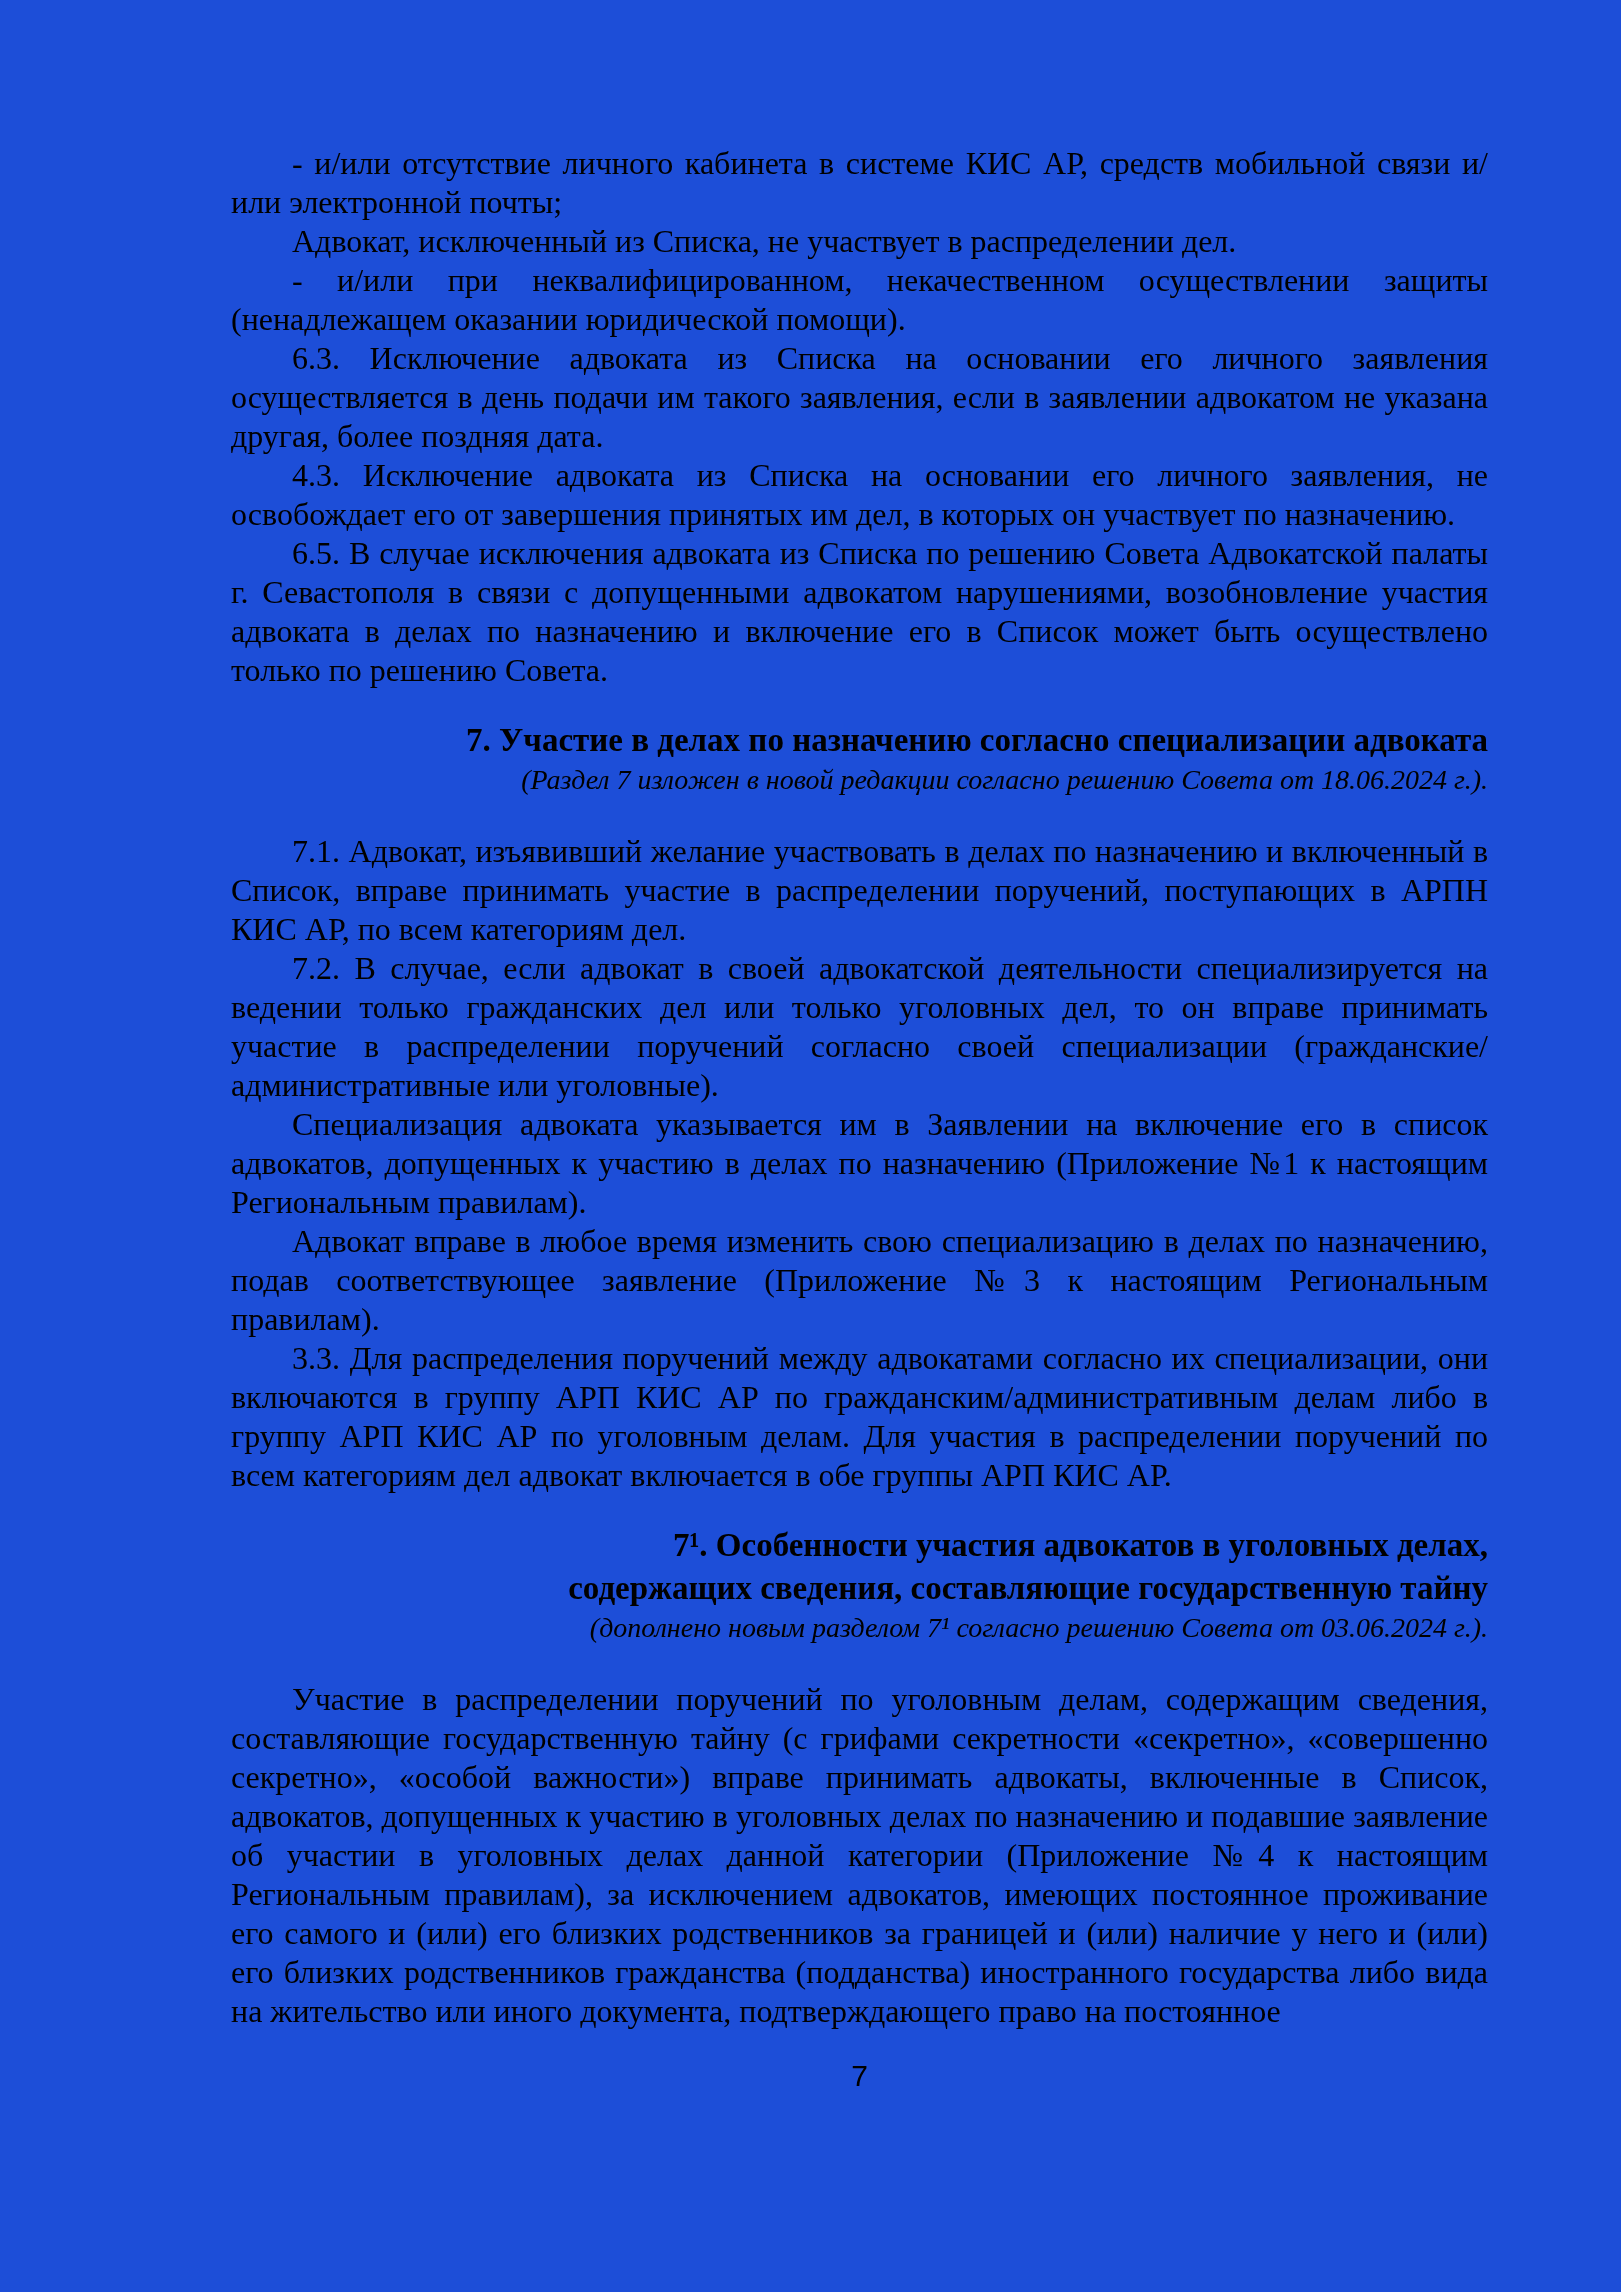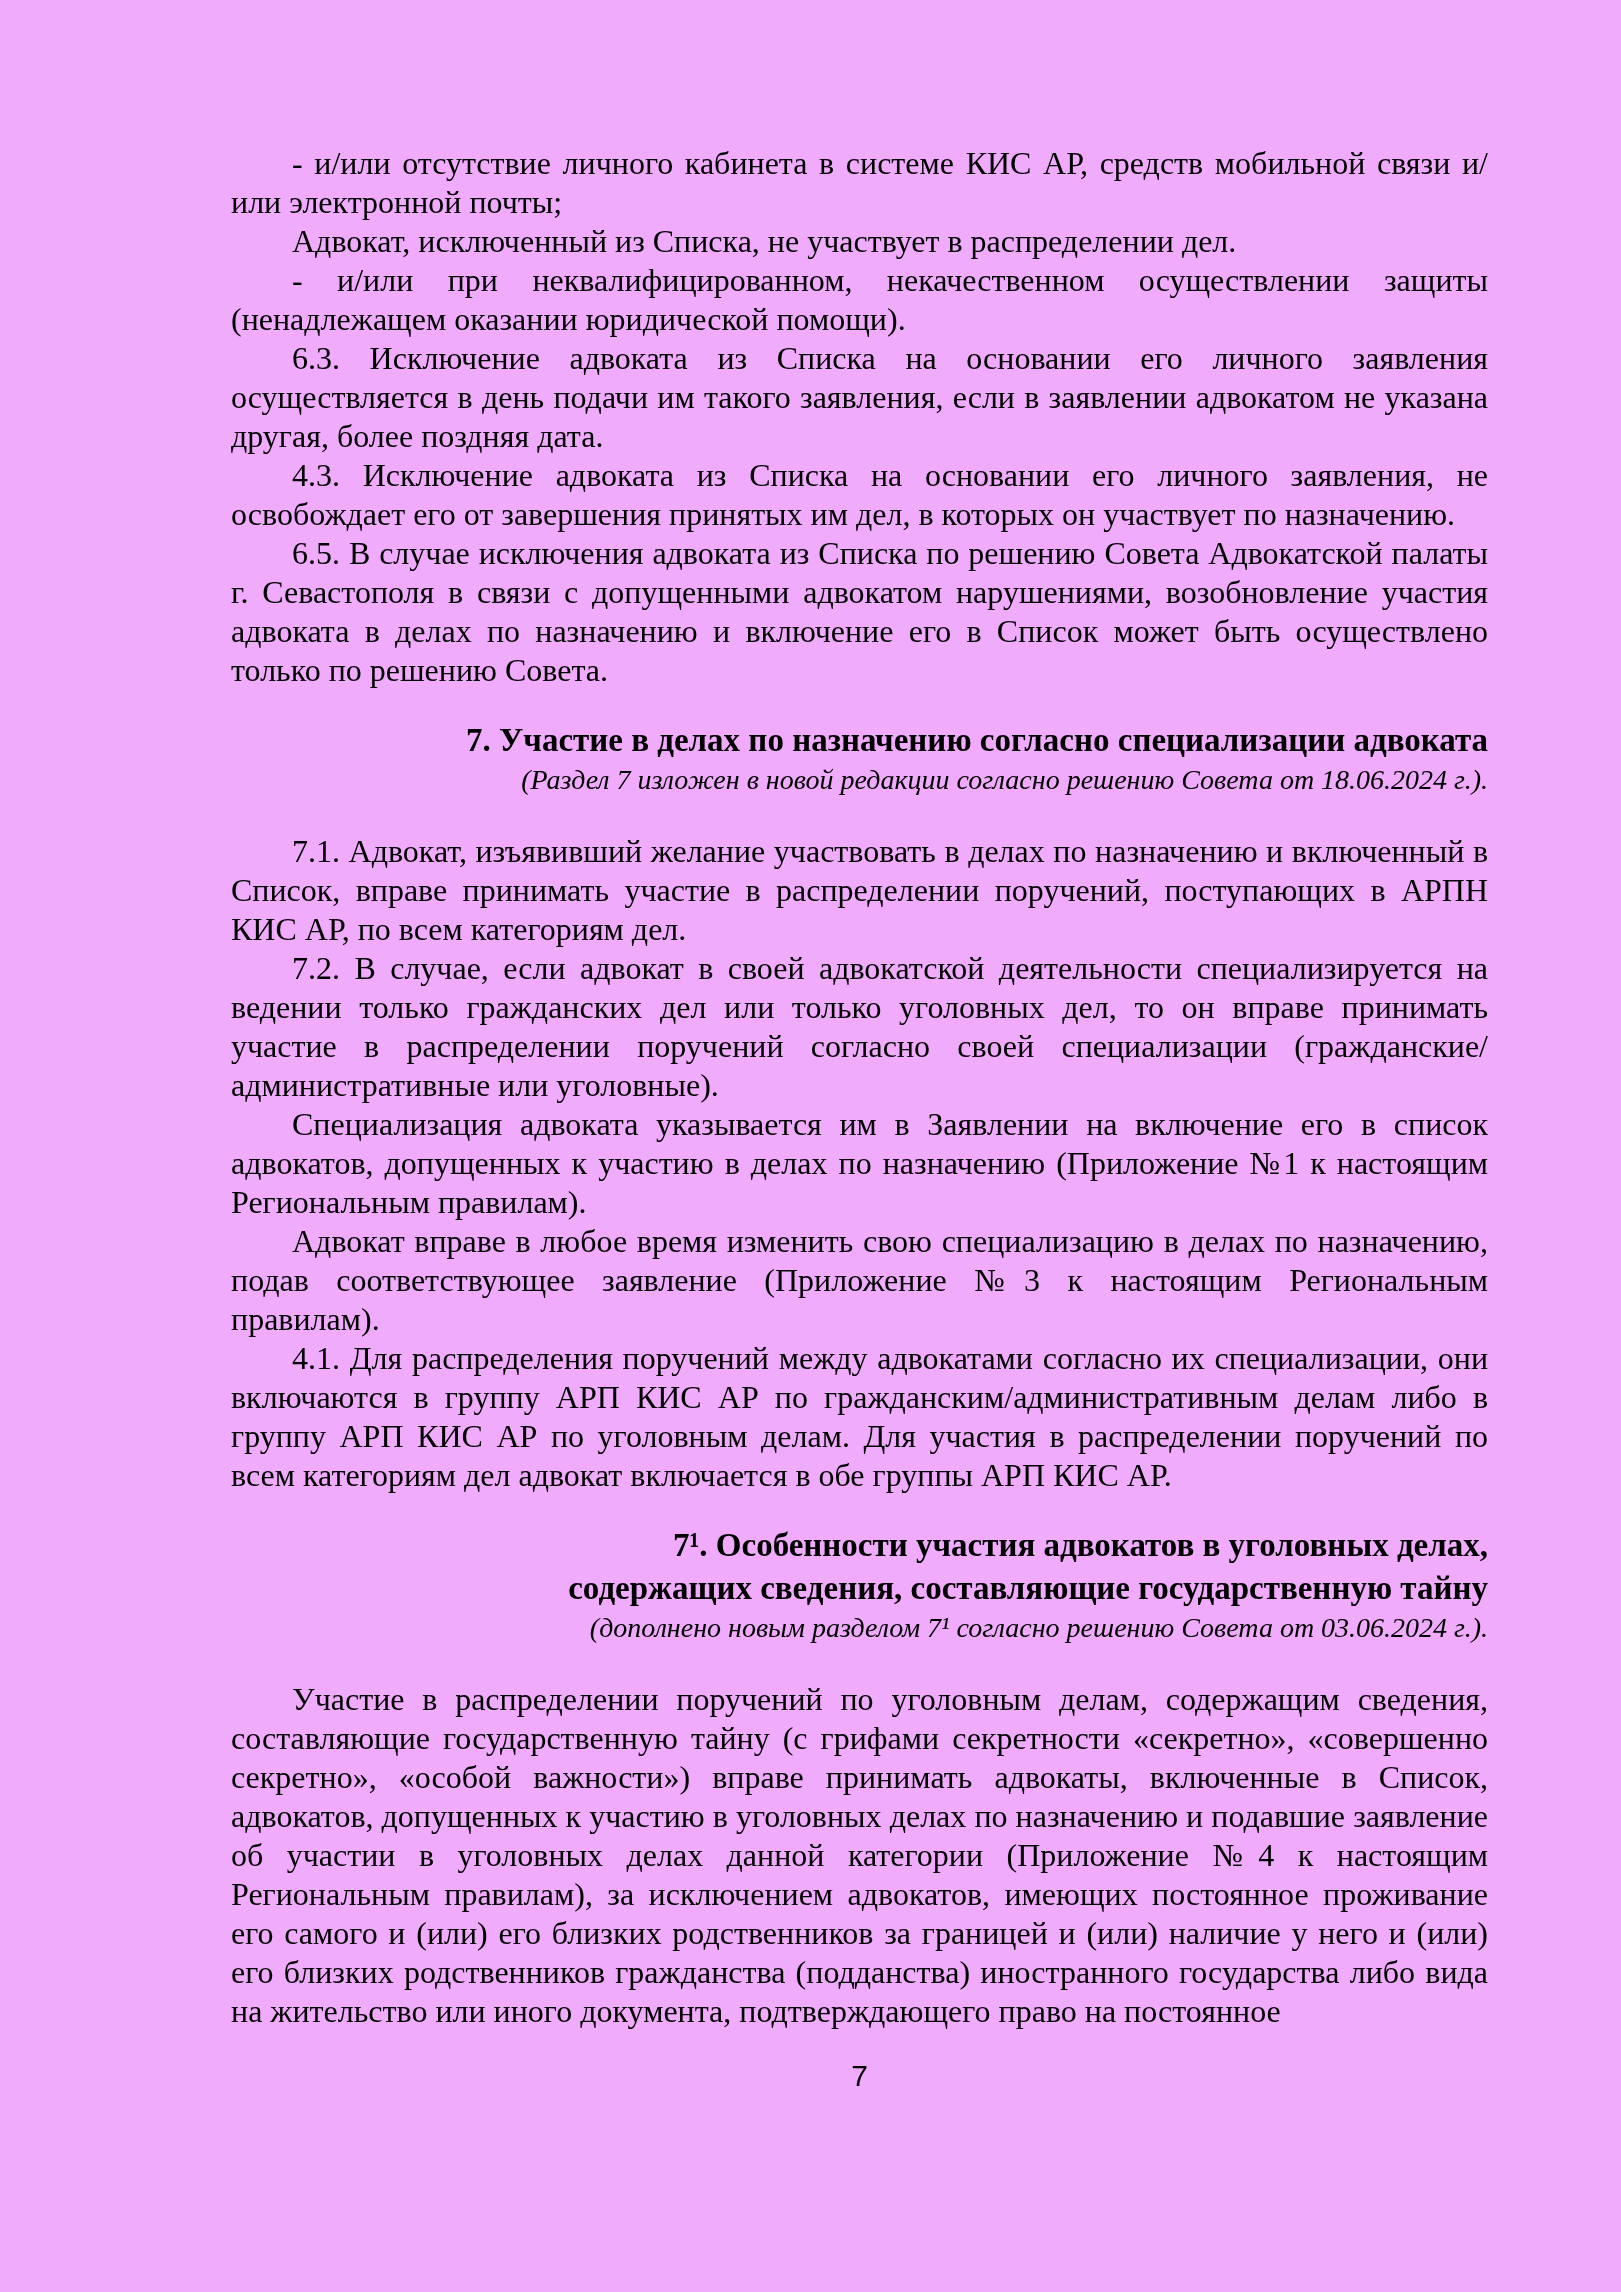--- a/index.html
+++ b/index.html
@@ -4,21 +4,21 @@
 <style>
   html, body {
     margin: 0;
     padding: 0;
     background: #ffffff;
   }
   .page {
     position: relative;
     width: 1621px;
     height: 2293px;
-    background: #f0abfc;
+    background: #1d4ed8;
     color: #000000;
     font-family: "Liberation Serif", serif;
     overflow: hidden;
   }
   .content {
     position: absolute;
     left: 231px;
     top: 144px;
     width: 1257px;
   }
@@ -67,21 +67,21 @@
       <div class="paragraph">- и/или при неквалифицированном, некачественном осуществлении защиты (ненадлежащем оказании юридической помощи).</div>
       <div class="paragraph">6.3. Исключение адвоката из Списка на основании его личного заявления осуществляется в день подачи им такого заявления, если в заявлении адвокатом не указана другая, более поздняя дата.</div>
       <div class="paragraph">4.3. Исключение адвоката из Списка на основании его личного заявления, не освобождает его от завершения принятых им дел, в которых он участвует по назначению.</div>
       <div class="paragraph">6.5. В случае исключения адвоката из Списка по решению Совета Адвокатской палаты г. Севастополя в связи с допущенными адвокатом нарушениями, возобновление участия адвоката в делах по назначению и включение его в Список может быть осуществлено только по решению Совета.</div>
       <div class="heading">7. Участие в делах по назначению согласно специализации адвоката</div>
       <div class="subheading">(Раздел 7 изложен в новой редакции согласно решению Совета от 18.06.2024 г.).</div>
       <div class="paragraph">7.1. Адвокат, изъявивший желание участвовать в делах по назначению и включенный в Список, вправе принимать участие в распределении поручений, поступающих в АРПН КИС АР, по всем категориям дел.</div>
       <div class="paragraph">7.2. В случае, если адвокат в своей адвокатской деятельности специализируется на ведении только гражданских дел или только уголовных дел, то он вправе принимать участие в распределении поручений согласно своей специализации (гражданские/административные или уголовные).</div>
       <div class="paragraph">Специализация адвоката указывается им в Заявлении на включение его в список адвокатов, допущенных к участию в делах по назначению (Приложение №1 к настоящим Региональным правилам).</div>
       <div class="paragraph">Адвокат вправе в любое время изменить свою специализацию в делах по назначению, подав соответствующее заявление (Приложение №3 к настоящим Региональным правилам).</div>
-      <div class="paragraph">4.1. Для распределения поручений между адвокатами согласно их специализации, они включаются в группу АРП КИС АР по гражданским/административным делам либо в группу АРП КИС АР по уголовным делам. Для участия в распределении поручений по всем категориям дел адвокат включается в обе группы АРП КИС АР.</div>
+      <div class="paragraph">3.3. Для распределения поручений между адвокатами согласно их специализации, они включаются в группу АРП КИС АР по гражданским/административным делам либо в группу АРП КИС АР по уголовным делам. Для участия в распределении поручений по всем категориям дел адвокат включается в обе группы АРП КИС АР.</div>
       <div class="heading">7¹. Особенности участия адвокатов в уголовных делах,
 содержащих сведения, составляющие государственную тайну</div>
       <div class="subheading">(дополнено новым разделом 7¹ согласно решению Совета от 03.06.2024 г.).</div>
       <div class="paragraph">Участие в распределении поручений по уголовным делам, содержащим сведения, составляющие государственную тайну (с грифами секретности «секретно», «совершенно секретно», «особой важности») вправе принимать адвокаты, включенные в Список, адвокатов, допущенных к участию в уголовных делах по назначению и подавшие заявление об участии в уголовных делах данной категории (Приложение №4 к настоящим Региональным правилам), за исключением адвокатов, имеющих постоянное проживание его самого и (или) его близких родственников за границей и (или) наличие у него и (или) его близких родственников гражданства (подданства) иностранного государства либо вида на жительство или иного документа, подтверждающего право на постоянное</div>
     </div>
   <div class="page-number">7</div>
 </div>
 
 
 </body></html>

